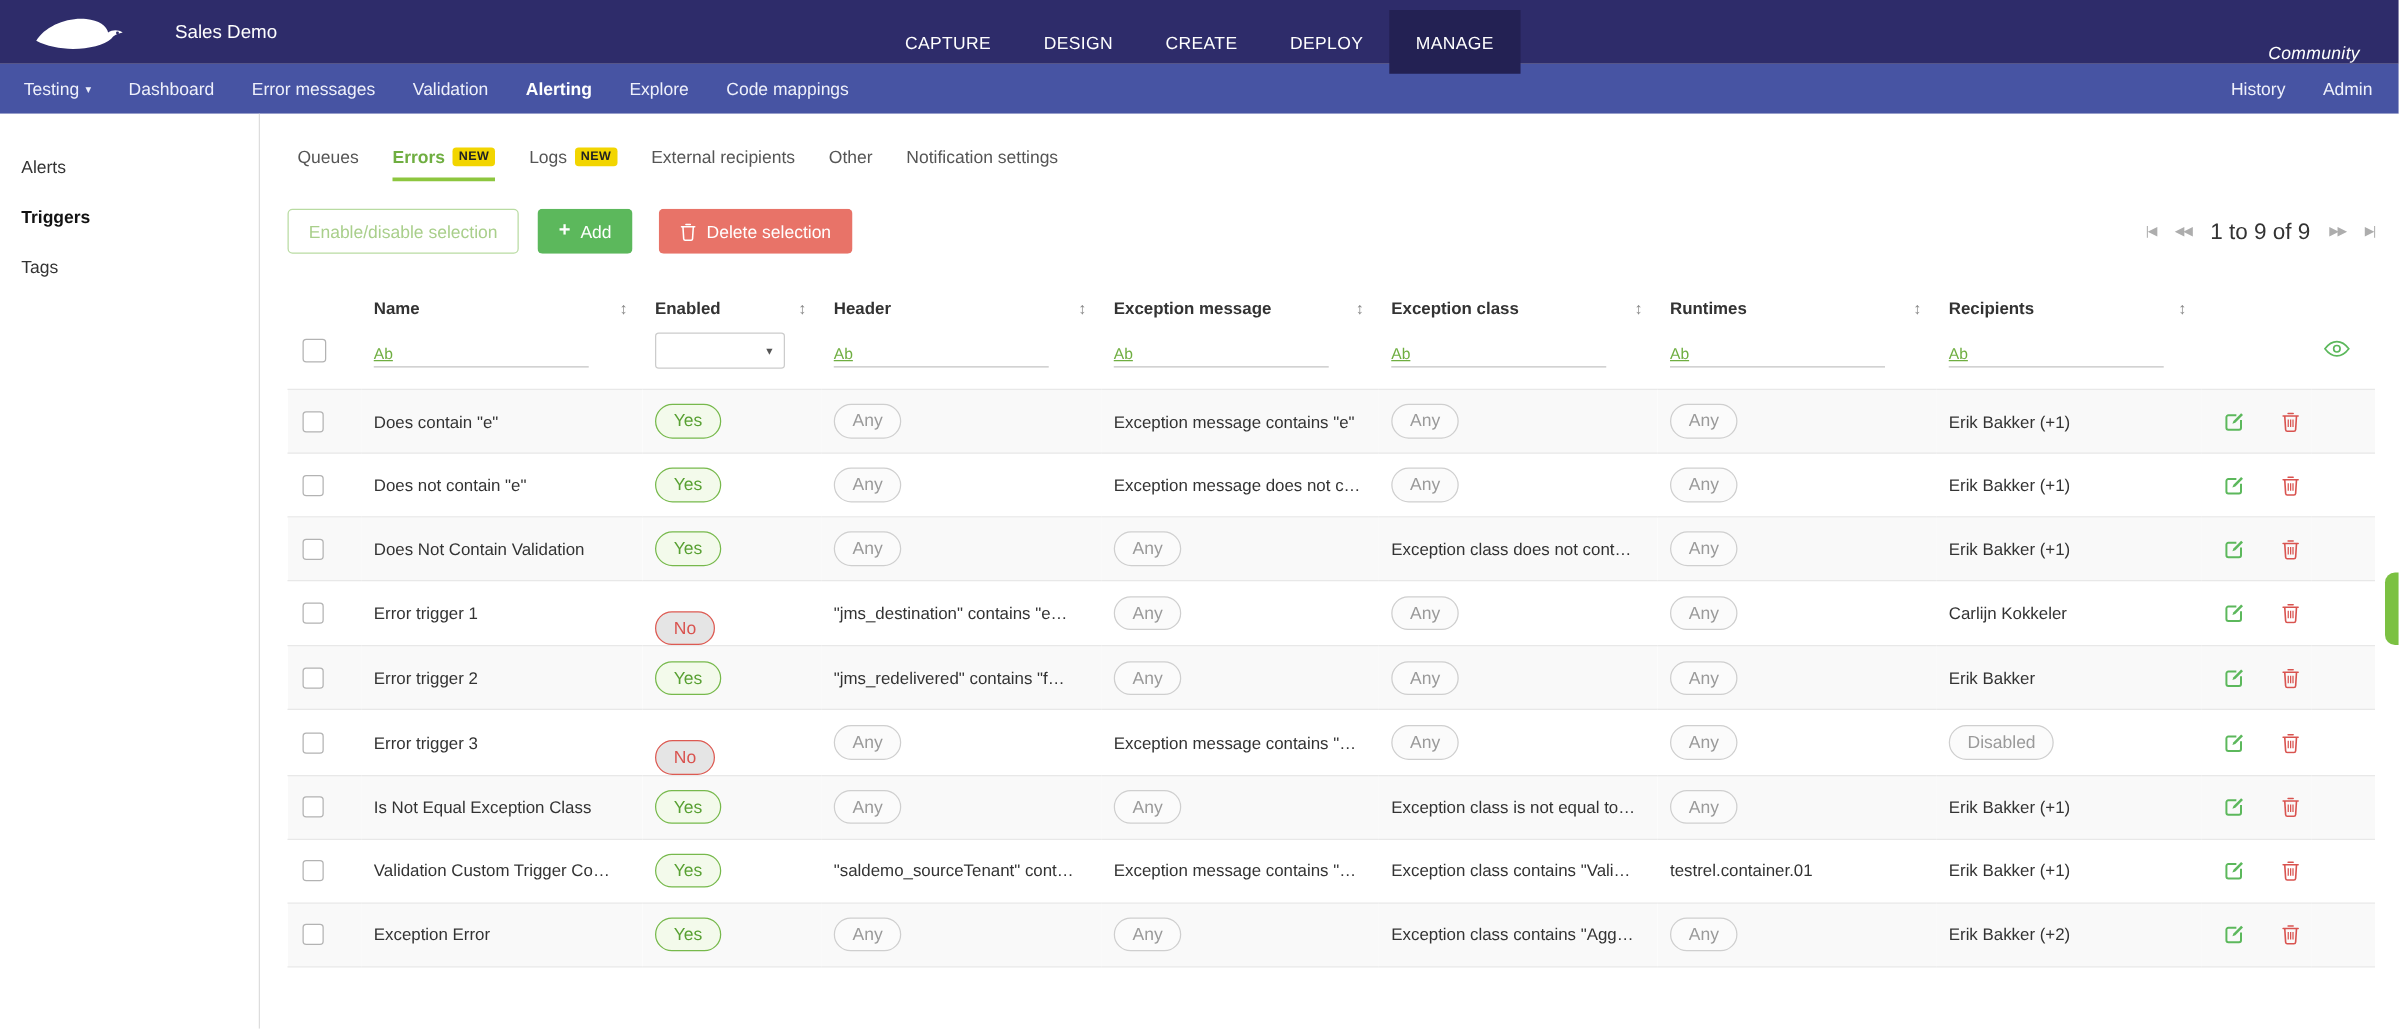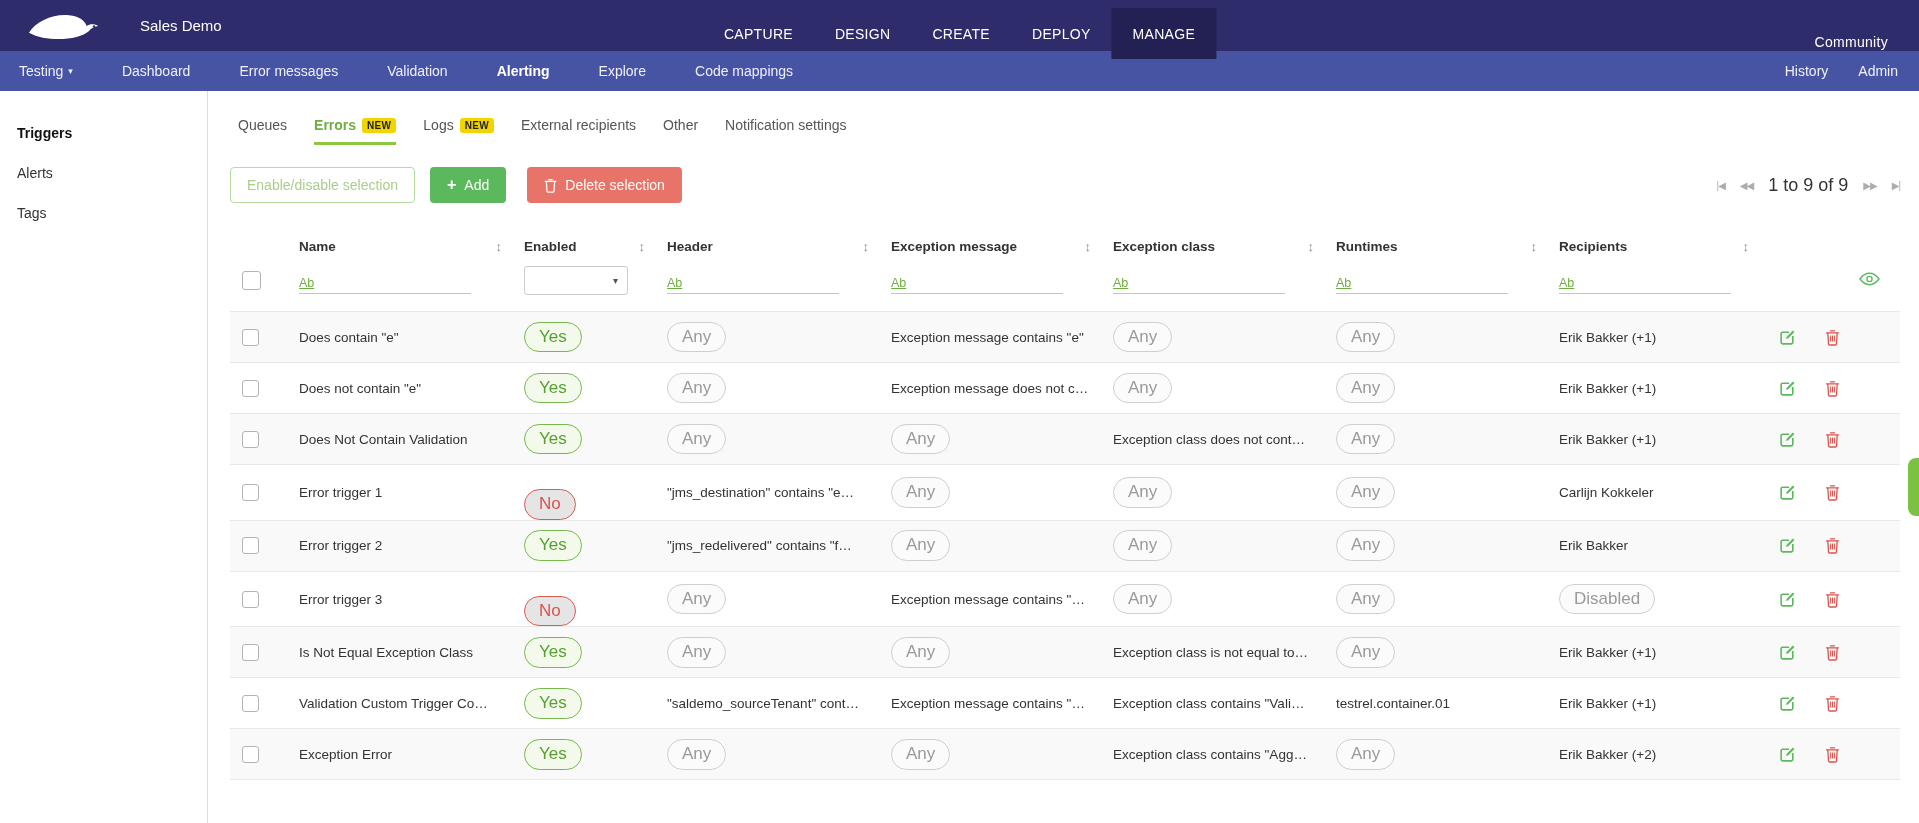--- a/index.html
+++ b/index.html
@@ -14,25 +14,25 @@
     font-family:"Liberation Sans",sans-serif;color:var(--text);}
   .page{width:1919px;height:823px;position:relative;}
 
   
   .topbar{height:51px;background:var(--topbar);display:flex;align-items:center;position:relative;color:#fff;}
   .logo{margin-left:22px;display:flex;align-items:center;cursor:pointer;}
   .brand{margin-left:34px;font-size:15px;}
   .top-menu{position:absolute;left:50%;transform:translateX(-50%);display:flex;height:100%;align-items:center;}
   .top-item{padding:18px 21px;font-size:14px;height:100%;display:flex;align-items:center;letter-spacing:.3px;cursor:pointer;white-space:nowrap;margin-top:16px;}
   .top-item.active{background:var(--topbar-active);}
-  .top-right{margin-left:auto;display:flex;height:100%;margin-right:10px;}
+  .top-right{margin-left:auto;display:flex;height:100%;margin-right:10px;font-style:italic;}
 
   
   .subnav{height:40px;background:var(--subnav);display:flex;align-items:center;color:#eef0fb;font-size:14px;}
-  .subnav-left{display:flex;height:100%;padding-left:4px;gap:19px;}
+  .subnav-left{display:flex;height:100%;padding-left:4px;}
   .subnav-right{margin-left:auto;display:flex;height:100%;padding-right:6px;}
   .subnav-item{padding:0 15px;height:100%;display:flex;align-items:center;cursor:pointer;white-space:nowrap;gap:5px;}
   .subnav-item.active{font-weight:bold;color:#fff;}
   .caret{font-size:9px;}
 
   
   .layout{display:flex;height:732px;background:#fff;}
   .sidebar{width:208px;flex-shrink:0;border-right:1px solid #ddd;padding-top:22px;}
   .side-item{padding:12px 17px;font-size:14px;color:#333;cursor:pointer;}
   .side-item.active{font-weight:bold;color:#111;}
@@ -66,21 +66,21 @@
   .fbox input{border:0;outline:0;background:transparent;flex:1;min-width:0;font-size:12.5px;padding:0 0 3px 0;font-family:"Liberation Sans",sans-serif;}
   .select-box{border:1px solid #ccc;border-radius:3px;height:29px;width:104px;display:flex;align-items:center;justify-content:flex-end;padding:0 9px;background:#fff;cursor:pointer;}
   .select-box .chev{font-size:10px;color:#555;}
   input.cb{appearance:none;width:17px;height:17px;border:1.5px solid #b3b3b3;border-radius:3px;background:#fff;cursor:pointer;margin:0;display:block;}
   input.cb.big{width:19px;height:19px;}
   tbody tr{border-top:1px solid var(--line);}
   tbody tr:last-child{border-bottom:1px solid var(--line);}
   tbody tr:nth-child(odd){background:var(--row-alt);}
   tbody td{height:51px;padding:0 12px 0 10px;overflow:hidden;white-space:nowrap;text-overflow:ellipsis;vertical-align:middle;}
   td.check-cell{padding-left:12px;}
-  .pill{display:inline-flex;align-items:center;justify-content:center;padding:5px 14px;border-radius:16px;font-size:17px;line-height:1.1;}
+  .pill{display:inline-flex;align-items:center;justify-content:center;padding:5px 14px;border-radius:16px;font-size:14px;line-height:1.1;}
   .pill-gray{background:var(--pill-bg);border:1px solid var(--pill-border);color:var(--gray-text);}
   .pill-yes{background:#f3faeb;border:1px solid #77b94c;color:#58a032;}
   .pill-no{background:#e5e5e5;border:1px solid #dd5a52;color:var(--red);margin-top:24px;}
   .act-wrap{display:flex;align-items:center;gap:29px;padding-left:8px;}
   .icon{display:inline-flex;align-items:center;cursor:pointer;}
   .icon[data-interactable="false"]{cursor:default;}
 
   
   .edge-tab{position:absolute;right:0;top:458px;width:11px;height:58px;background:#7bc142;border-radius:8px 0 0 8px;cursor:pointer;}
 </style>
@@ -139,22 +139,22 @@
           <span data-interactable="false">History</span>
         </div>
         <div class="subnav-item" data-interactable="true">
           <span data-interactable="false">Admin</span>
         </div>
       </div>
   </nav>
 
   <div class="layout" data-interactable="false">
     <aside class="sidebar" data-interactable="false">
+        <div class="side-item" data-interactable="true">Alerts</div>
         <div class="side-item active" data-interactable="true">Triggers</div>
-        <div class="side-item" data-interactable="true">Alerts</div>
         <div class="side-item" data-interactable="true">Tags</div>
       </aside>
 
     <main class="main" data-interactable="false">
       <div class="tabs" data-interactable="false">
           <div class="tab" data-interactable="true">
             <span data-interactable="false">Queues</span>
           </div>
           <div class="tab active" data-interactable="true">
             <span data-interactable="false">Errors</span>

